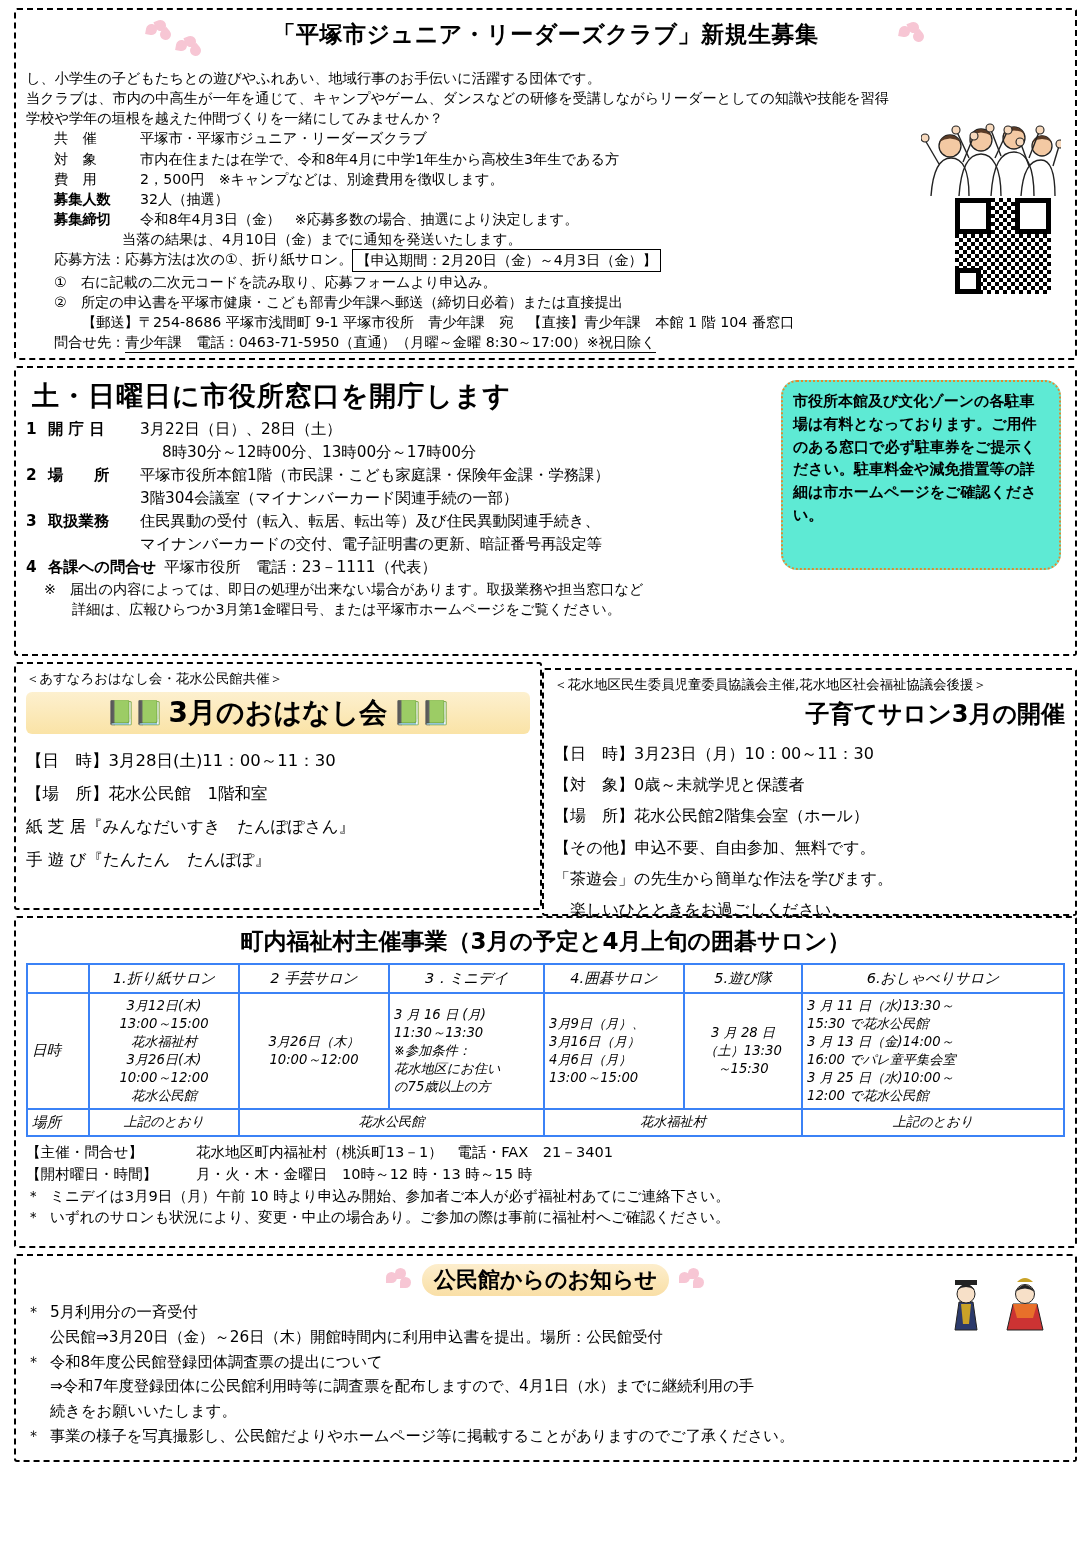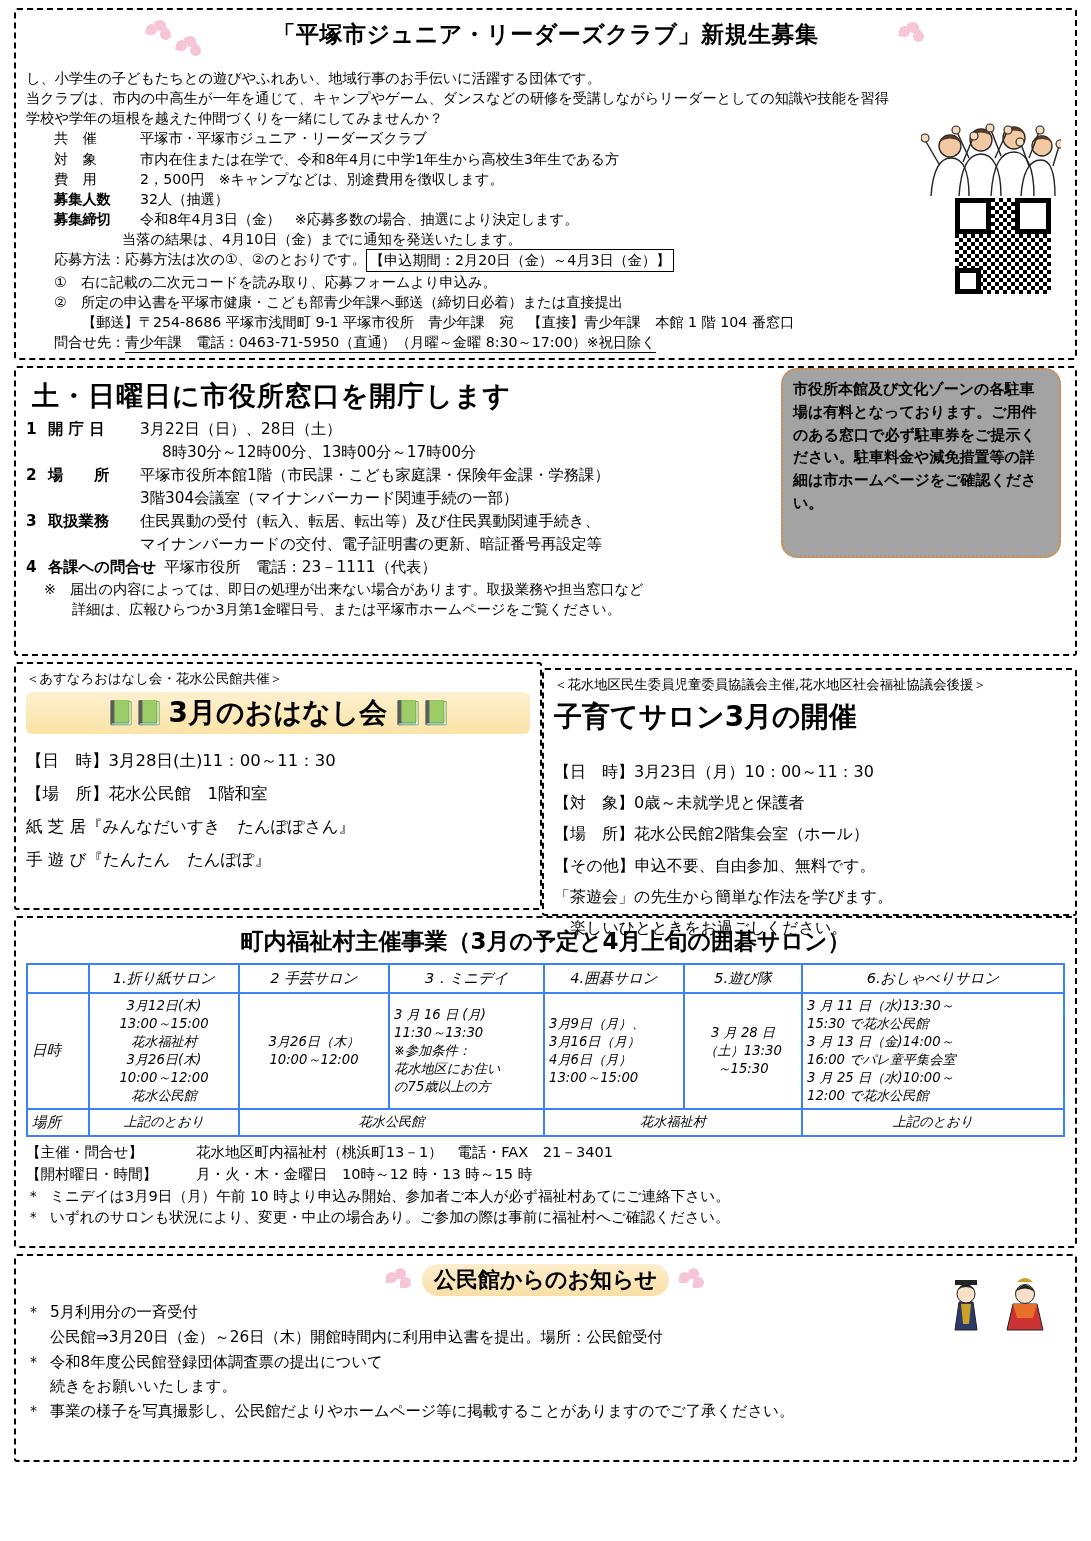--- a/index.html
+++ b/index.html
@@ -55,36 +55,36 @@
   .s2-title { font-weight:bold; font-size:27px; margin: 4px 0 4px 6px; letter-spacing:1px; }
   .s2-body { font-size:15.3px; line-height:1.50; }
   .s2-row { display:flex; }
   .s2-no { width:22px; flex:0 0 22px; font-weight:bold; }
   .s2-lb { width:92px; flex:0 0 92px; font-weight:bold; }
   .s2-ind { padding-left: 114px; }
   .s2-ind2 { padding-left: 136px; }
   .note { font-size:14.2px; line-height:1.45; }
 
   .parkbox {
-    position:absolute; right: 14px; top: 0; width: 280px; height: 190px;
-    border: 2px dotted #e08a2e; border-radius: 16px; background:#a3a3a3;
+    position:absolute; right: 14px; top: 12px; width: 280px; height: 190px;
+    border: 2px dotted #e08a2e; border-radius: 16px; background:#5eead4;
     padding: 8px 10px; font-weight:bold; font-size:15px; line-height:1.52;
   }
 
   
   .row2 { display:flex; gap:0; margin-top:6px; }
   #sec-ohanashi { width: 528px; padding: 6px 10px 10px 10px; height: 248px; }
   #sec-kosodate { flex:1; padding: 6px 10px 10px 10px; height:248px; }
   .small-head { font-size:13.4px; }
   .oh-title { display:flex; align-items:center; justify-content:center; gap:6px;
     background: linear-gradient(to bottom,#fdf0cf,#fae3a6); border-radius: 6px; padding: 2px 6px; margin: 4px 0 10px 0; }
   .oh-title .t { font-weight:bold; font-size:28px; }
   .books { display:inline-block; font-size:24px; letter-spacing:-2px; }
   .oh-line { font-size:16.5px; line-height:2.0; }
-  .ks-title { text-align:left; font-weight:bold; font-size:28px; margin:4px 0 20px 0; }
+  .ks-title { text-align:right; font-weight:bold; font-size:24px; margin:4px 0 8px 0; }
   .ks-line { font-size:16px; line-height:1.95; }
 
   
   #sec-fukushi { padding: 6px 10px 8px 10px; height: 332px; }
   .f-title { text-align:center; font-weight:bold; font-size:23px; margin: 2px 0 6px 0; }
   table.fw { width: 100%; border-collapse: collapse; font-size:13.2px; }
   table.fw td, table.fw th { border: 2px solid #3b82f6; padding: 3px 4px; vertical-align: middle; font-style: italic; }
   table.fw thead th { text-align:center; font-weight:normal; font-size:14.5px; padding:4px 2px; }
   .cell-c { text-align:center; }
   .rowlbl { text-align:left; width: 62px; font-size:14.5px; }
@@ -151,21 +151,21 @@
         <span>32人（抽選）</span>
       </div>
       <div class="lbl-row indent1">
         <span class="lbl" style="font-weight:bold">募集締切</span>
         <span>令和8年4月3日（金）　※応募多数の場合、抽選により決定します。</span>
       </div>
       <p class="indent2">当落の結果は、4月10日（金）までに通知を発送いたします。</p>
 
       <div class="lbl-row indent1">
         <span style="white-space:nowrap">応募方法：</span>
-        <span>応募方法は次の①、②のとおりです。</span>
+        <span>応募方法は次の①、折り紙サロン。</span>
         <span class="boxed">【申込期間：2月20日（金）～4月3日（金）】</span>
       </div>
       <p class="indent1">①　右に記載の二次元コードを読み取り、応募フォームより申込み。</p>
       <p class="indent1">②　所定の申込書を平塚市健康・こども部青少年課へ郵送（締切日必着）または直接提出</p>
       <p class="indent3">【郵送】〒254-8686 平塚市浅間町 9-1 平塚市役所　青少年課　宛　【直接】青少年課　本館 1 階 104 番窓口</p>
 
       <div class="lbl-row indent1">
         <span style="white-space:nowrap">問合せ先：</span>
         <span class="uline">青少年課　電話：0463-71-5950（直通）（月曜～金曜 8:30～17:00）※祝日除く</span>
       </div>
@@ -369,20 +369,21 @@
       <div class="k-row">
         <span class="k-a">＊</span>
         <span>5月利用分の一斉受付</span>
       </div>
       <div class="k-ind">公民館⇒3月20日（金）～26日（木）開館時間内に利用申込書を提出。場所：公民館受付</div>
 
       <div class="k-row">
         <span class="k-a">＊</span>
         <span>令和8年度公民館登録団体調査票の提出について</span>
       </div>
+      <div class="k-ind">⇒令和7年度登録団体に公民館利用時等に調査票を配布しますので、4月1日（水）までに継続利用の手</div>
       <div class="k-ind">続きをお願いいたします。</div>
 
       <div class="k-row">
         <span class="k-a">＊</span>
         <span>事業の様子を写真撮影し、公民館だよりやホームページ等に掲載することがありますのでご了承ください。</span>
       </div>
     </div>
 
     <svg class="hina" viewBox="0 0 110 70">
       <g>

